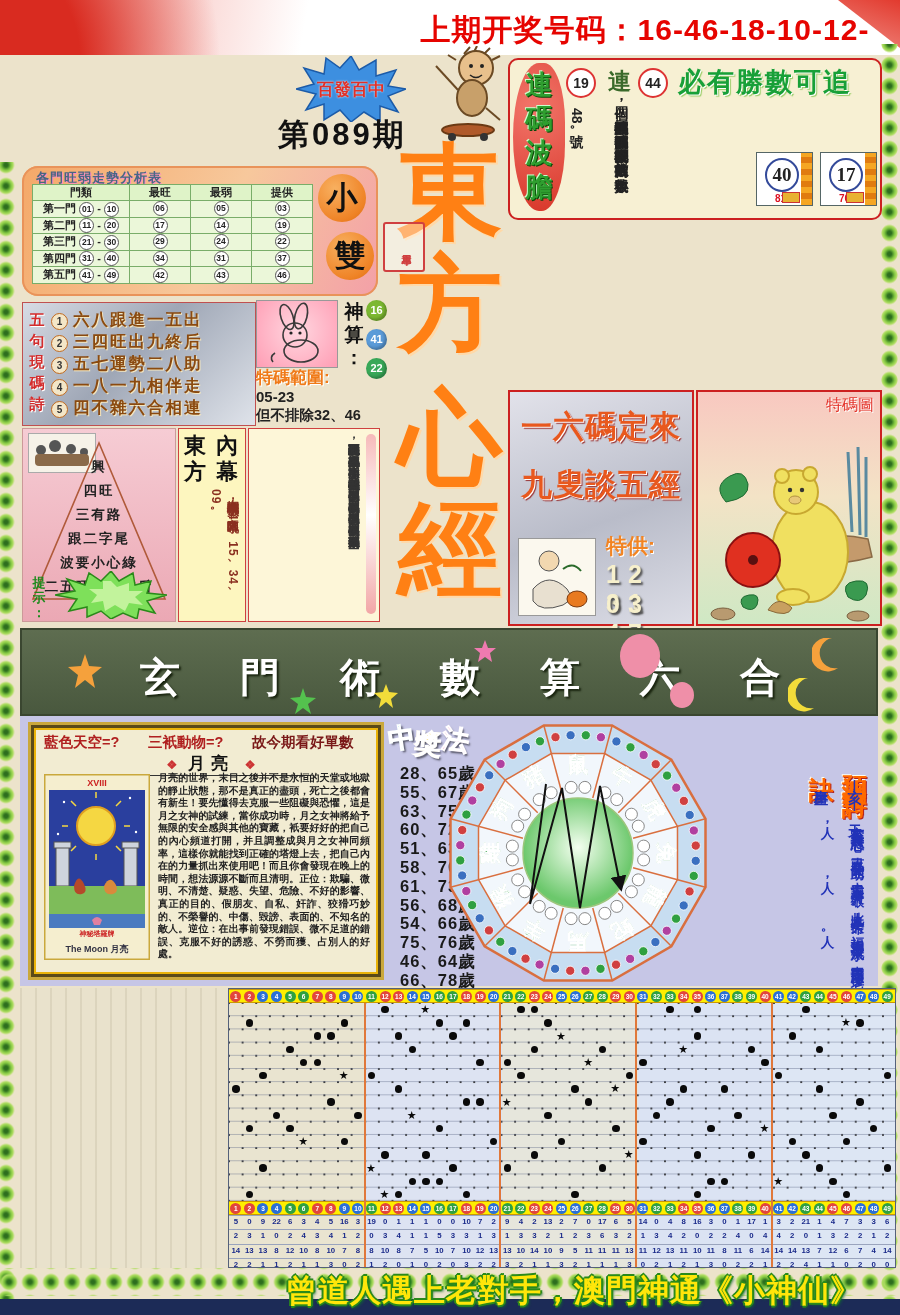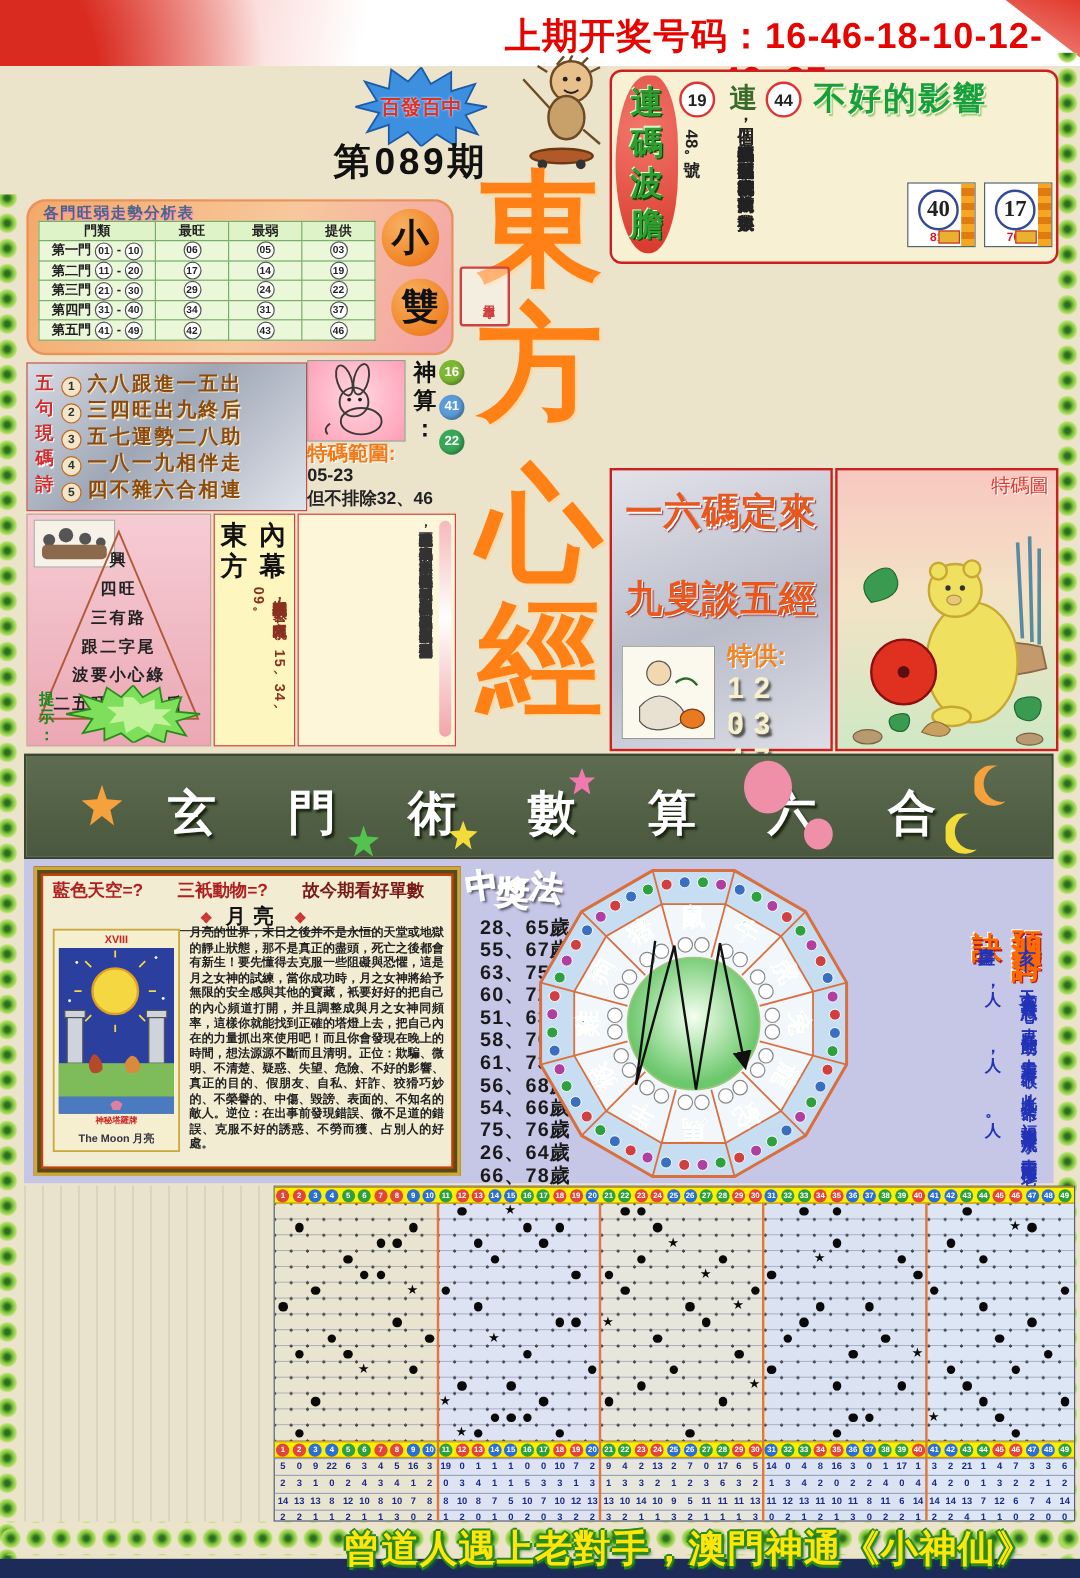--- a/index.html
+++ b/index.html
@@ -122,39 +122,39 @@
   .wh-balls{position:absolute;left:140px;top:5px;display:flex;gap:13px;}
   .ball-lg{width:30px;height:30px;border-radius:50%;color:#fff;font-size:15px;font-weight:900;
      text-align:center;line-height:30px;box-shadow:inset -2px -3px 4px rgba(0,0,0,.3),0 0 0 1px rgba(0,0,0,.25);}
   .wh-text{position:absolute;left:14px;top:42px;width:344px;font-family:"Liberation Serif",serif;
      font-size:21px;font-weight:900;color:#111;line-height:28px;letter-spacing:1.5px;}
   
   .tm-box{position:absolute;left:508px;top:390px;width:182px;height:232px;border:2px solid #cc2020;
      background:linear-gradient(160deg,#e2e2ea,#b9bcc9 55%,#dcdde6);}
   .tm-s1{position:absolute;left:0;top:14px;width:182px;text-align:center;font-size:31px;font-weight:900;
      color:#e8581e;text-shadow:1px 1px 0 #fff,2px 2px 1px #933;letter-spacing:1px;}
-  .tm-s2{position:absolute;left:0;top:86px;width:182px;text-align:center;font-size:31px;font-weight:900;
+  .tm-s2{position:absolute;left:0;top:72px;width:182px;text-align:center;font-size:31px;font-weight:900;
      color:#e8581e;text-shadow:1px 1px 0 #fff,2px 2px 1px #933;letter-spacing:1px;}
   .tm-pic{position:absolute;left:8px;top:146px;width:76px;height:76px;background:#fbf8ee;border:1px solid #999;}
   .tm-gl{position:absolute;left:96px;top:140px;font-size:21px;font-weight:900;color:#f28422;text-shadow:1px 1px 0 #fff;}
   .tm-n{position:absolute;left:96px;width:86px;font-size:25px;font-weight:900;color:#f7f0cc;
      text-shadow:2px 2px 2px #555;letter-spacing:8px;}
   .tmap-box{position:absolute;left:696px;top:390px;width:182px;height:232px;border:2px solid #cc2020;
      background:linear-gradient(180deg,#f8c8c0,#f3e3c6 45%,#cfe8c4);}
   .tmap-label{position:absolute;right:6px;top:3px;font-size:16px;font-weight:400;color:#e3322a;text-shadow:1px 1px 0 #fff;}
   
   .mid-banner{position:absolute;left:20px;top:628px;width:858px;height:88px;
      background:linear-gradient(180deg,#5e6d50,#49583e),repeating-linear-gradient(60deg,rgba(255,255,255,.05) 0 8px,rgba(0,0,0,.08) 8px 16px);
      border:2px solid #3a4630;box-sizing:border-box;}
   .mid-banner .chars{position:absolute;left:118px;top:20px;display:flex;gap:60px;}
   .mid-banner .chars span{font-size:40px;font-weight:900;color:#fff;text-shadow:2px 2px 2px #1a2510;}
   .deco{position:absolute;}
   
   .fortune{position:absolute;left:20px;top:716px;width:858px;height:270px;background:#c6c6e6;}
-  .tarot-frame{position:absolute;left:8px;top:6px;width:356px;height:258px;background:#c2410c;
+  .tarot-frame{position:absolute;left:8px;top:6px;width:356px;height:258px;background:#eab308;
      box-shadow:inset 0 0 0 3px #caa83c,inset 0 0 0 6px #5a4a18;}
   .tarot-inner{position:absolute;left:8px;top:8px;right:8px;bottom:8px;background:#f2ecd2;}
   .tq{position:absolute;top:3px;font-size:14.5px;font-weight:900;color:#b02020;}
   .tq3{color:#7a1818;}
   .moon-band{position:absolute;left:75px;top:22px;width:200px;text-align:center;font-size:17px;
      font-weight:900;color:#111;border-bottom:1.5px solid #333;letter-spacing:6px;}
   .moon-band .dia{color:#c33;font-size:12px;letter-spacing:0;}
   .tarot-card{position:absolute;left:8px;top:44px;width:106px;height:186px;}
   .tarot-body{position:absolute;left:122px;top:42px;width:212px;font-size:10px;font-weight:700;
      color:#222;line-height:12.6px;text-align:justify;}
@@ -386,21 +386,21 @@
   </div>
 
   <div class="lm-box">
     <div class="lm-blob"></div>
     <div class="lm-side">
         <span>連</span>
         <span>碼</span>
         <span>波</span>
         <span>膽</span>
       </div>
-    <div class="lm-title">不好的影響</div>
+    <div class="lm-title">必有勝數可追</div>
     <div class="lm-c" style="left:56px;top:8px">19</div>
     <div class="lm-word">連</div>
     <div class="lm-c" style="left:128px;top:8px">44</div>
     <div class="lm-48">48號。</div>
     <div class="lm-text">四個，紅波號碼開出二個，藍波號碼開出一個，今次本欄吼雙數，推薦大數的20號與小數</div>
     <div class="lm-cards">
         <div class="lm-card">
           <div class="strip"></div>
           <div class="num">40</div>
           <div class="sub">813</div>
@@ -540,21 +540,21 @@
           <li>28、65歲</li>
           <li>55、67歲</li>
           <li>63、75歲</li>
           <li>60、72歲</li>
           <li>51、63歲</li>
           <li>58、70歲</li>
           <li>61、73歲</li>
           <li>56、68歲</li>
           <li>54、66歲</li>
           <li>75、76歲</li>
-          <li>26、64歲</li>
+          <li>46、64歲</li>
           <li>66、78歲</li>
         </ul>
     </div>
 
     <div class="wheel">
       <svg id="wheel-svg" width="300" height="270" viewBox="0 0 300 270">
           <polygon points="184.16411395353273,9.497790929842978 243.3380951166243,43.66190488337574 277.50220907015705,102.83588604646727 277.50220907015705,171.16411395353273 243.3380951166243,230.33809511662426 184.16411395353273,264.50220907015705 115.83588604646724,264.50220907015705 56.66190488337574,230.3380951166243 22.497790929842992,171.16411395353276 22.497790929842964,102.83588604646732 56.66190488337571,43.66190488337574 115.83588604646728,9.497790929842978" fill="#c7ddf1" stroke="#d96f3f" stroke-width="2.5"></polygon>
           <polygon points="176.65836164555964,37.50963989222596 222.83199846221441,64.16800153778561 249.49036010777405,110.34163835444036 249.49036010777405,163.65836164555964 222.83199846221441,209.8319984622144 176.65836164555964,236.49036010777405 123.34163835444035,236.49036010777405 77.16800153778561,209.83199846221441 50.50963989222598,163.65836164555967 50.50963989222595,110.3416383544404 77.16800153778559,64.16800153778561 123.34163835444038,37.50963989222596" fill="#f2f7fc" stroke="#d96f3f" stroke-width="1.5"></polygon>
           <line x1="164.75268557084368" y1="81.9422279015231" x2="184.16411395353273" y2="9.497790929842978" stroke="#d96f3f" stroke-width="1.5"></line>
           <line x1="190.30508652763322" y1="96.69491347236679" x2="243.3380951166243" y2="43.66190488337574" stroke="#d96f3f" stroke-width="1.5"></line>

